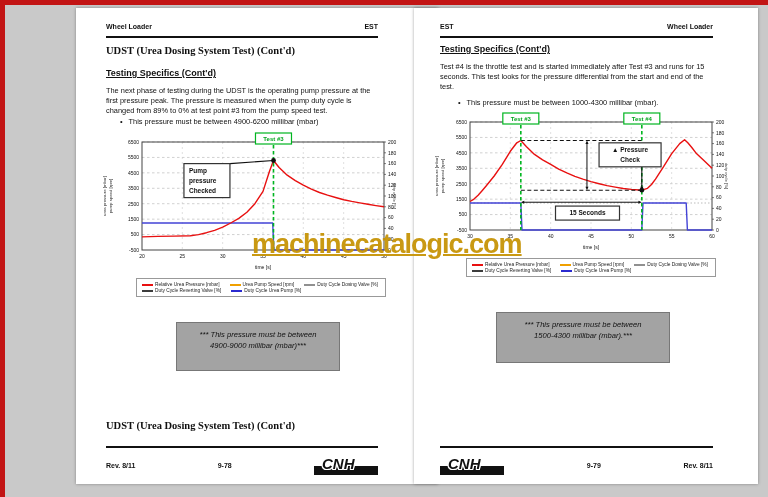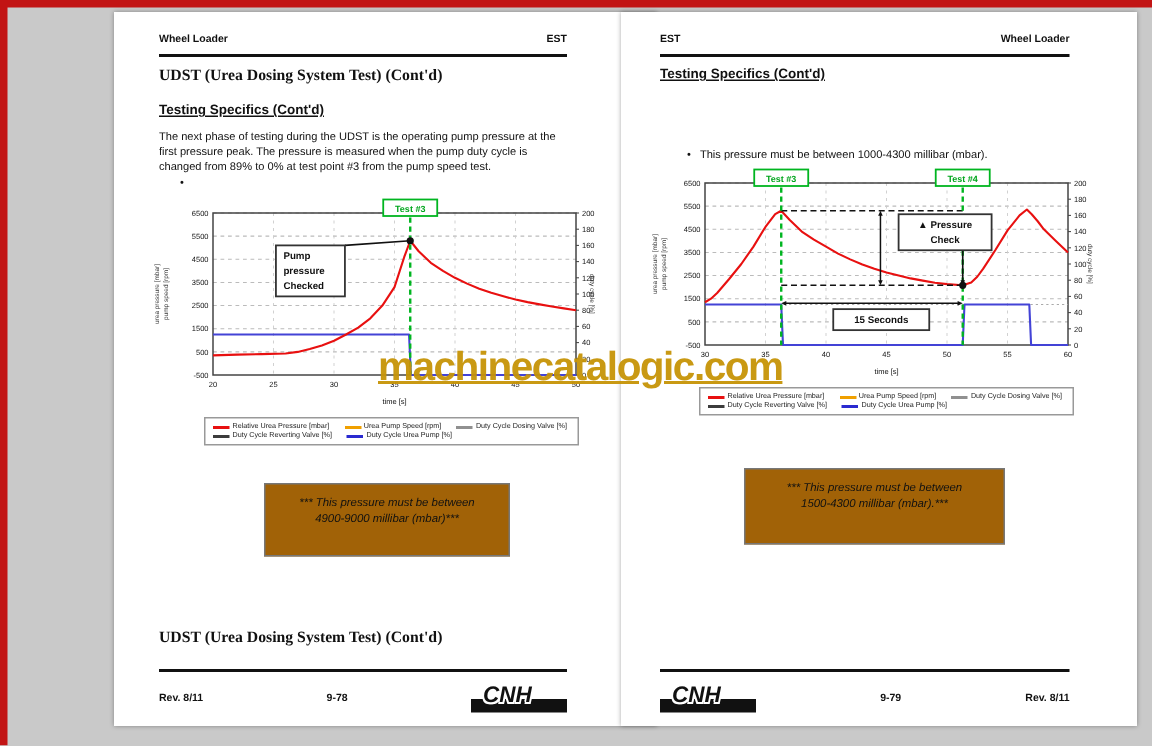--- a/index.html
+++ b/index.html
@@ -38,21 +38,21 @@
   .chart-wrap svg{display:block;}
 
   .legend{position:absolute;border:1px solid #999;background:#fff;padding:2px 5px;}
   .page-left .legend{top:270px;left:60px;width:238px;}
   .page-right .legend{top:250px;left:52px;width:238px;}
   .lrow{display:flex;gap:10px;align-items:center;margin:1px 0;}
   .litem{display:flex;align-items:center;gap:2px;white-space:nowrap;}
   .lswatch{display:inline-block;width:11px;height:2px;}
   .llabel{font-size:4.8px;color:#222;}
 
-  .note-box{position:absolute;border:1px solid #777;background:#a16207;text-align:center;font-style:italic;font-size:7.6px;line-height:1.4;color:#111;padding-top:7px;}
+  .note-box{position:absolute;border:1px solid #777;background:#a3a3a3;text-align:center;font-style:italic;font-size:7.6px;line-height:1.4;color:#111;padding-top:7px;}
   .page-left .note-box{top:314px;left:100px;width:162px;height:40px;}
   .page-right .note-box{top:304px;left:82px;width:172px;height:42px;}
 
   .bottom-title{position:absolute;top:412px;left:30px;font-family:"Liberation Serif",serif;font-weight:bold;font-size:10.5px;color:#111;}
 
   .footer-rule{position:absolute;top:438px;height:2px;background:#111;}
   .page-left .footer-rule{left:30px;width:272px;}
   .page-right .footer-rule{left:26px;width:273px;}
   .footer{position:absolute;top:446px;display:flex;align-items:center;justify-content:space-between;font-size:7px;font-weight:bold;color:#111;}
   .page-left .footer{left:30px;width:272px;}
@@ -77,20 +77,21 @@
     <div class="hdr">
       <span>Wheel Loader</span>
       <span>EST</span>
     </div>
     <div class="hdr-rule"></div>
     <div class="doc-title">UDST (Urea Dosing System Test) (Cont'd)</div>
     <div class="section-heading">Testing Specifics (Cont'd)</div>
     <p class="body-text">The next phase of testing during the UDST is the operating pump pressure at the first pressure peak. The pressure is measured when the pump duty cycle is changed from 89% to 0% at test point #3 from the pump speed test.</p>
     <div class="bullet-row">
       <span>•</span>
+      <span>This pressure must be between 4900-6200 millibar (mbar)</span>
     </div>
     <div class="chart-wrap">
       <svg id="chart1" width="300" height="140" viewBox="0 0 300 140">
           <line x1="44" y1="10" x2="286" y2="10" stroke="#bbb" stroke-width="0.7" stroke-dasharray="2.5 2.5"></line>
           <text x="41" y="11.8" font-size="5" text-anchor="end" font-family="&quot;Liberation Sans&quot;,sans-serif" fill="#111">6500</text>
           <line x1="44" y1="25.42857142857143" x2="286" y2="25.42857142857143" stroke="#bbb" stroke-width="0.7" stroke-dasharray="2.5 2.5"></line>
           <text x="41" y="27.22857142857143" font-size="5" text-anchor="end" font-family="&quot;Liberation Sans&quot;,sans-serif" fill="#111">5500</text>
           <line x1="44" y1="40.85714285714286" x2="286" y2="40.85714285714286" stroke="#bbb" stroke-width="0.7" stroke-dasharray="2.5 2.5"></line>
           <text x="41" y="42.65714285714286" font-size="5" text-anchor="end" font-family="&quot;Liberation Sans&quot;,sans-serif" fill="#111">4500</text>
           <line x1="44" y1="56.28571428571429" x2="286" y2="56.28571428571429" stroke="#bbb" stroke-width="0.7" stroke-dasharray="2.5 2.5"></line>
@@ -196,20 +197,21 @@
     </div>
   </div>
 
   <div class="page page-right">
     <div class="hdr">
       <span>EST</span>
       <span>Wheel Loader</span>
     </div>
     <div class="hdr-rule"></div>
     <div class="section-heading">Testing Specifics (Cont'd)</div>
+    <p class="body-text">Test #4 is the throttle test and is started immediately after Test #3 and runs for 15 seconds. This test looks for the pressure differential from the start and end of the test.</p>
     <div class="bullet-row">
       <span>•</span>
       <span>This pressure must be between 1000-4300 millibar (mbar).</span>
     </div>
     <div class="chart-wrap">
       <svg id="chart2" width="300" height="140" viewBox="0 0 300 140">
           <line x1="40" y1="10" x2="282" y2="10" stroke="#bbb" stroke-width="0.7" stroke-dasharray="2.5 2.5"></line>
           <text x="37" y="11.8" font-size="5" text-anchor="end" font-family="&quot;Liberation Sans&quot;,sans-serif" fill="#111">6500</text>
           <line x1="40" y1="25.42857142857143" x2="282" y2="25.42857142857143" stroke="#bbb" stroke-width="0.7" stroke-dasharray="2.5 2.5"></line>
           <text x="37" y="27.22857142857143" font-size="5" text-anchor="end" font-family="&quot;Liberation Sans&quot;,sans-serif" fill="#111">5500</text>

